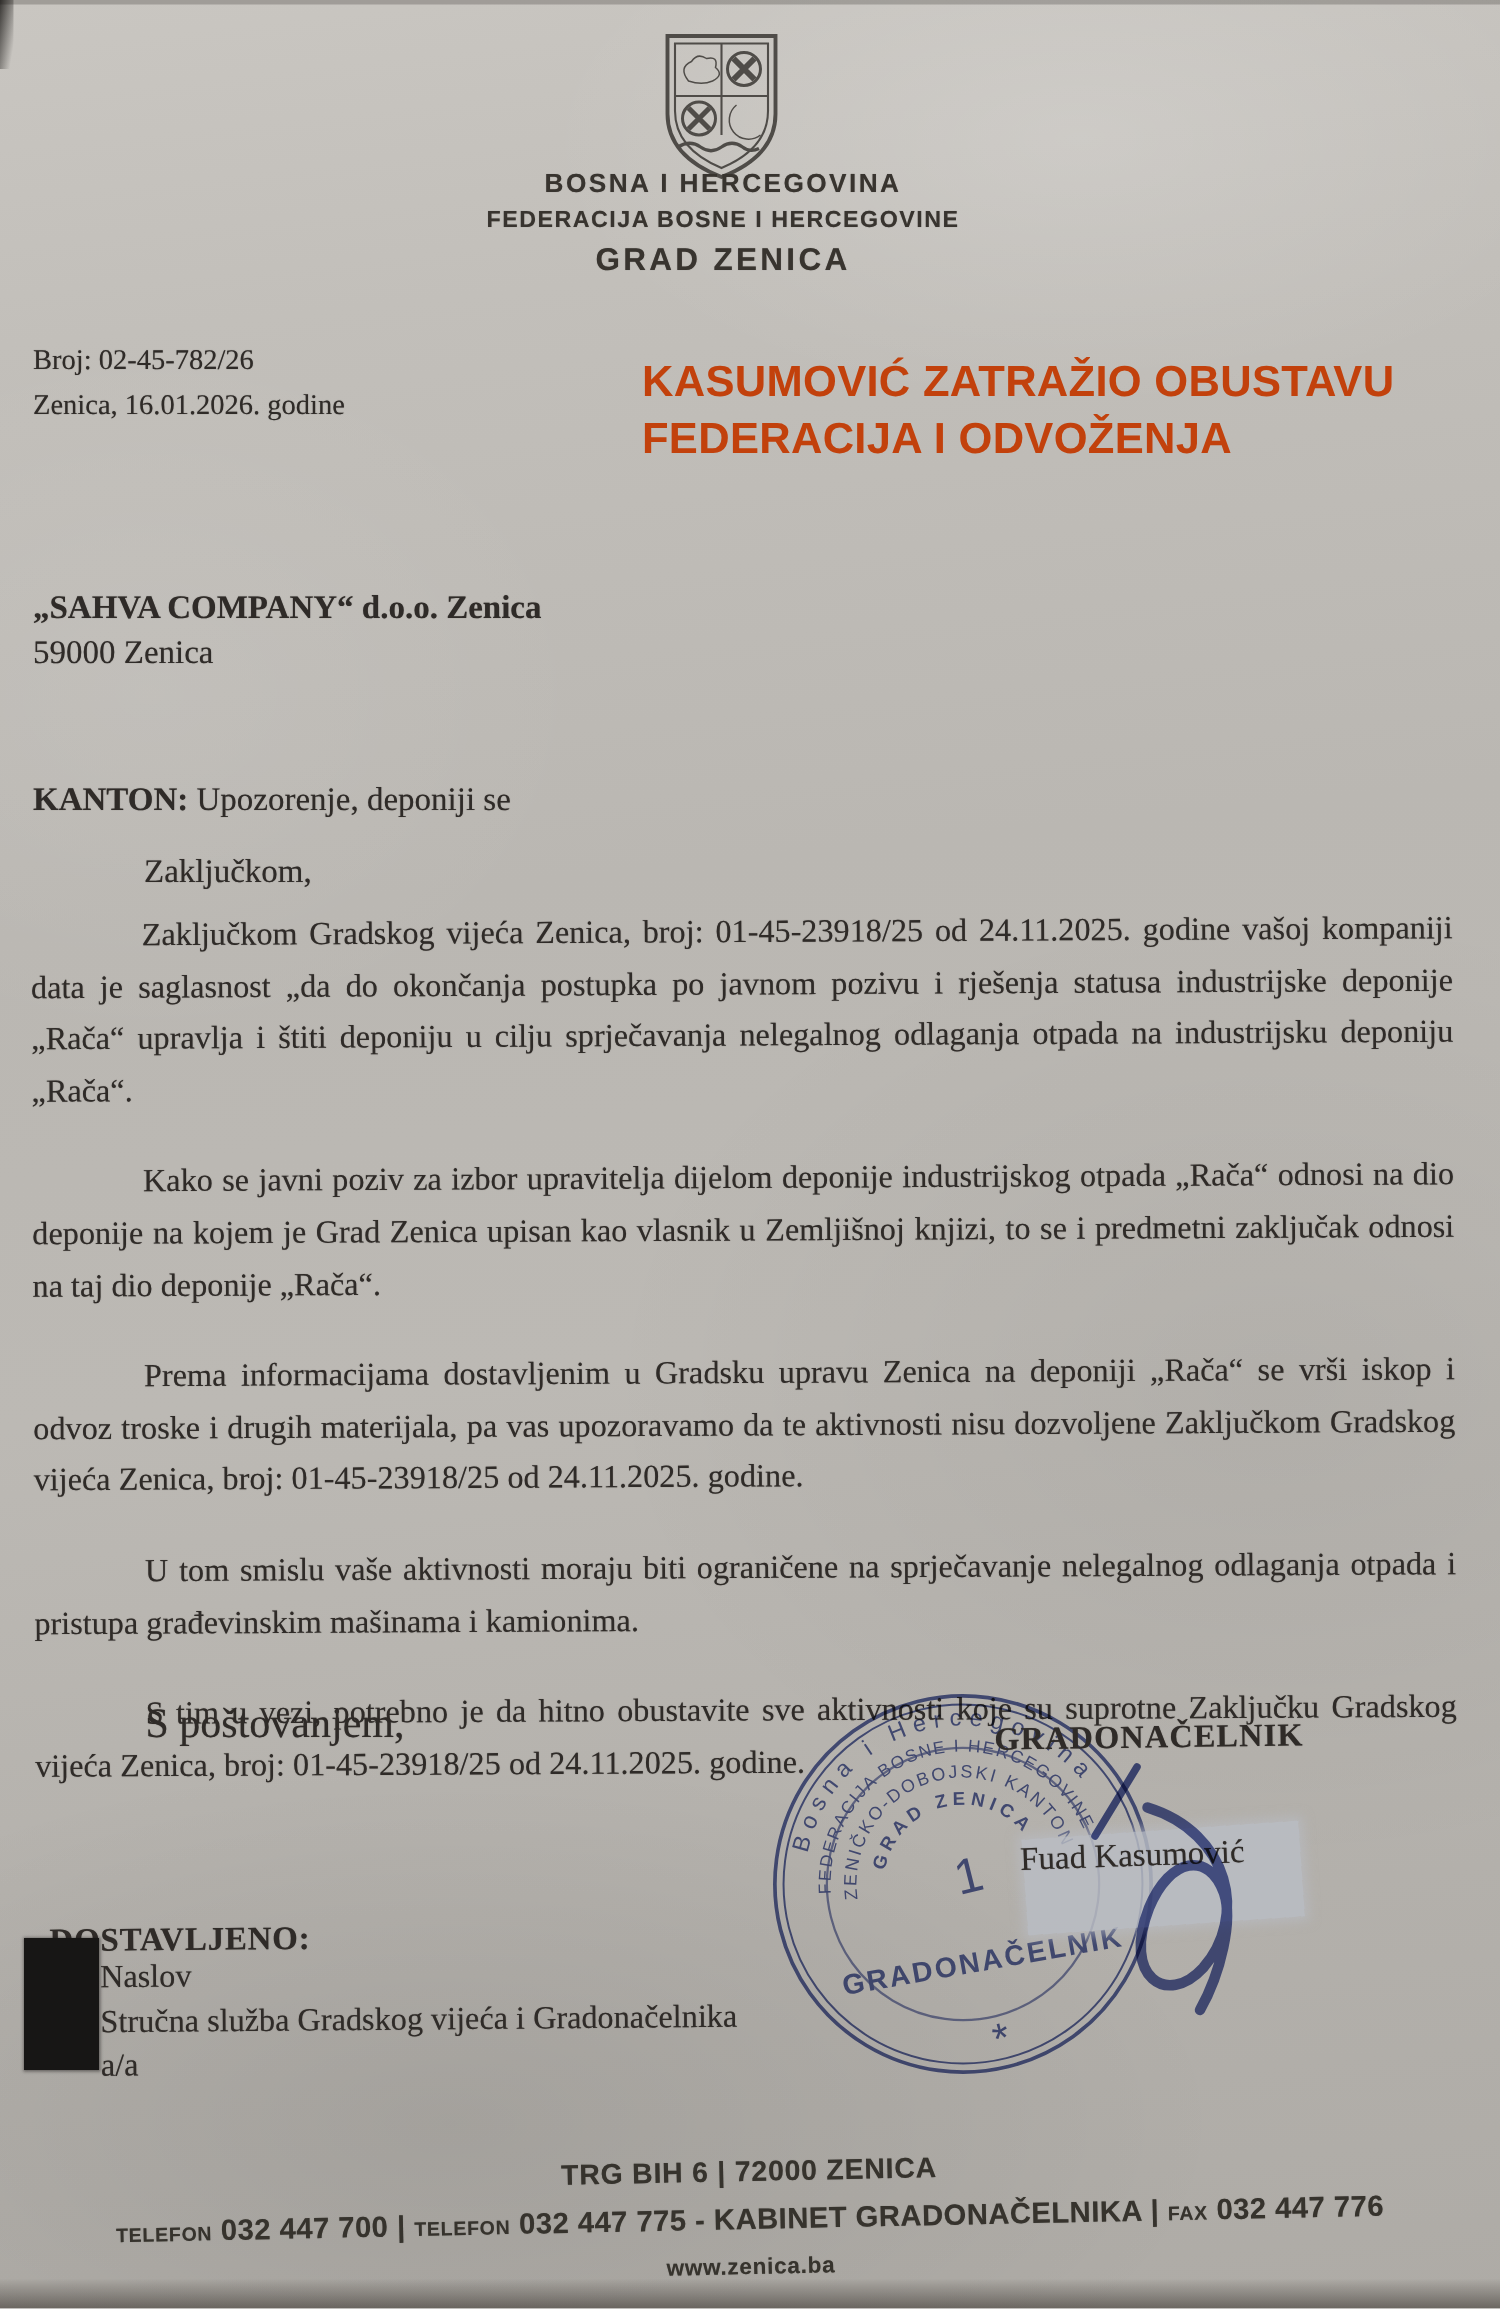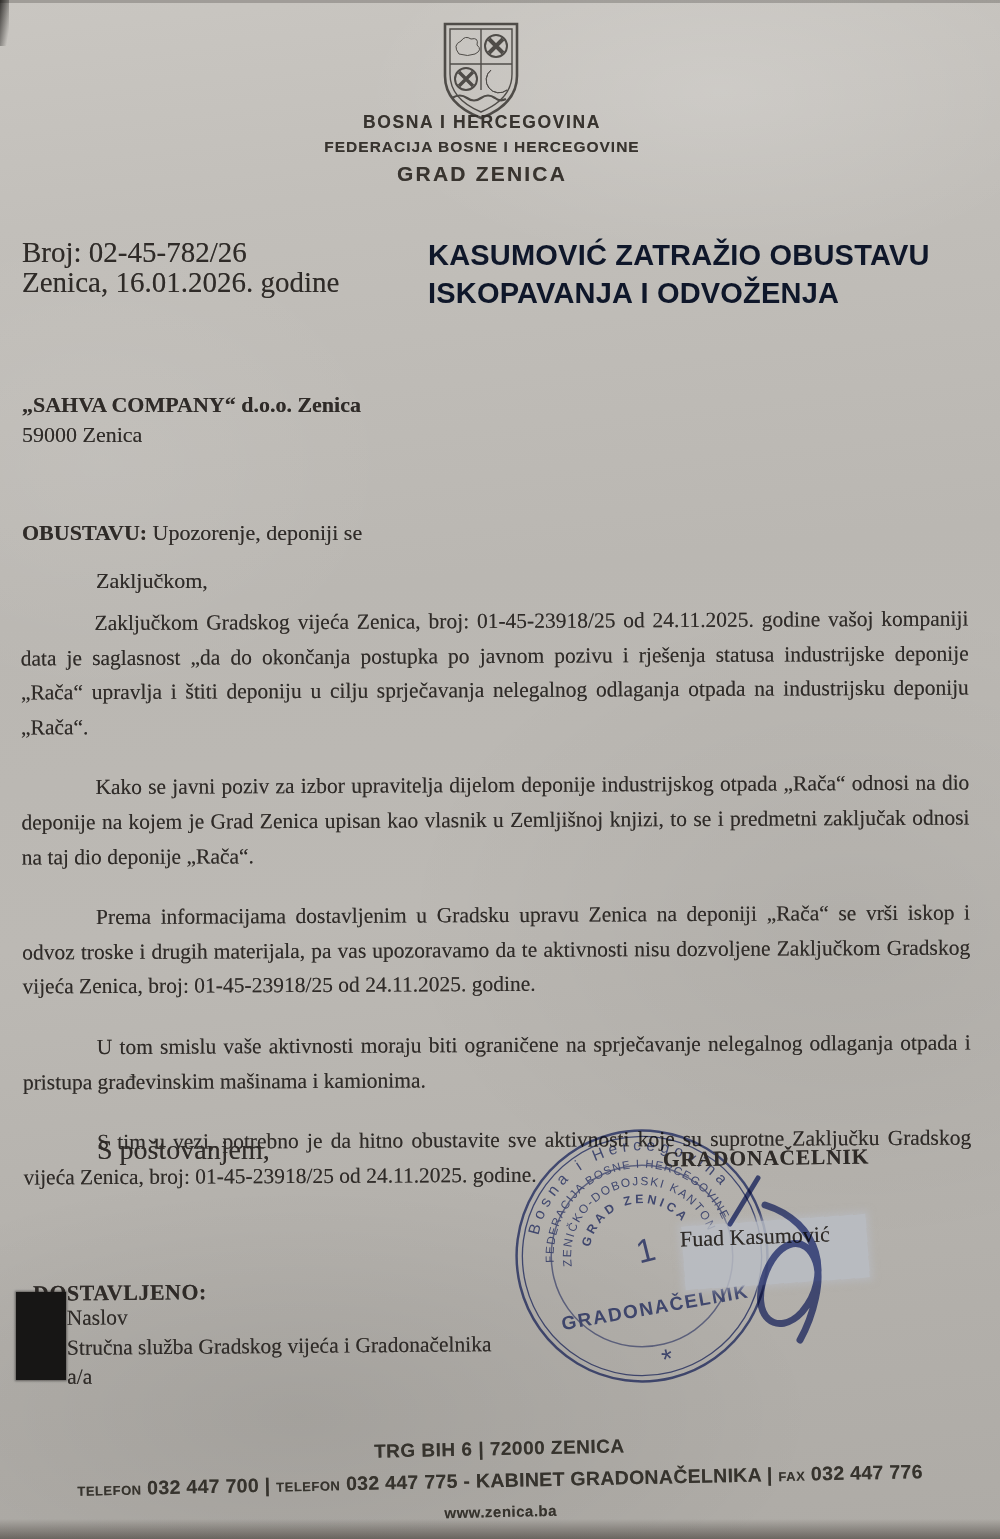--- a/index.html
+++ b/index.html
@@ -18,24 +18,24 @@
   .abs{position:absolute;}
   .doc-text{color:#2f2b28;text-shadow:0 0 .6px rgba(47,43,40,.55);}
   
   .crest{left:437px;top:18px;}
   .header-block{left:0;top:112px;width:1000px;text-align:center;transform:translateX(-18px);}
   .hdr-line{font-family:"Liberation Sans",sans-serif;font-weight:700;color:#38342f;text-shadow:0 0 .5px rgba(56,52,47,.5);}
   .hdr-country{font-size:17.5px;letter-spacing:1.6px;}
   .hdr-fed{font-size:15.5px;letter-spacing:1px;margin-top:5px;}
   .hdr-city{font-size:21px;letter-spacing:2.2px;margin-top:6px;}
   
-  .ref{left:22px;top:238px;font-size:29px;line-height:29.5px;}
+  .ref{left:22px;top:226px;font-size:19px;line-height:29.5px;}
   
   .headline{left:428px;top:236px;font-family:"Liberation Sans",sans-serif;
-    font-weight:700;font-size:29px;line-height:38px;color:#0f172a;letter-spacing:.2px;}
+    font-weight:700;font-size:29px;line-height:38px;color:#c2410c;letter-spacing:.2px;}
   
   .recipient{left:22px;top:362px;font-size:22px;line-height:29.5px;}
   .recipient .name{font-weight:700;margin-top:28px;}
   
   .subject{left:22px;top:520px;font-size:22px;}
   .subject .lbl{font-weight:700;}
   .salutation{left:96px;top:568px;font-size:22px;}
   
   .body{left:22px;top:604px;width:948px;transform:rotate(-.3deg);}
   .body p{margin:0 0 26px 0;font-size:21.5px;line-height:34.6px;
@@ -97,29 +97,29 @@
   <div class="hdr-line hdr-city">GRAD ZENICA</div>
 </div>
 
 <div class="abs ref doc-text">
   <div>Broj: 02-45-782/26</div>
   <div>Zenica, 16.01.2026. godine</div>
 </div>
 
 <div class="abs headline">
   <div>KASUMOVIĆ ZATRAŽIO OBUSTAVU</div>
-  <div>ISKOPAVANJA I ODVOŽENJA</div>
+  <div>FEDERACIJA I ODVOŽENJA</div>
 </div>
 
 <div class="abs recipient doc-text">
   <div class="name">„SAHVA COMPANY“ d.o.o. Zenica</div>
   <div>59000 Zenica</div>
 </div>
 
-<div class="abs subject doc-text"><span class="lbl">OBUSTAVU:</span><span> Upozorenje, deponiji se</span></div>
+<div class="abs subject doc-text"><span class="lbl">KANTON:</span><span> Upozorenje, deponiji se</span></div>
 
 <div class="abs salutation doc-text">Zaključkom,</div>
 
 <div class="abs body doc-text">
   <p>Zaključkom Gradskog vijeća Zenica, broj: 01-45-23918/25 od 24.11.2025. godine vašoj kompaniji data je saglasnost „da do okončanja postupka po javnom pozivu i rješenja statusa industrijske deponije „Rača“ upravlja i štiti deponiju u cilju sprječavanja nelegalnog odlaganja otpada na industrijsku deponiju „Rača“.</p>
   <p>Kako se javni poziv za izbor upravitelja dijelom deponije industrijskog otpada „Rača“ odnosi na dio deponije na kojem je Grad Zenica upisan kao vlasnik u Zemljišnoj knjizi, to se i predmetni zaključak odnosi na taj dio deponije „Rača“.</p>
   <p>Prema informacijama dostavljenim u Gradsku upravu Zenica na deponiji „Rača“ se vrši iskop i odvoz troske i drugih materijala, pa vas upozoravamo da te aktivnosti nisu dozvoljene Zaključkom Gradskog vijeća Zenica, broj: 01-45-23918/25 od 24.11.2025. godine.</p>
   <p>U tom smislu vaše aktivnosti moraju biti ograničene na sprječavanje nelegalnog odlaganja otpada i pristupa građevinskim mašinama i kamionima.</p>
   <p>S tim u vezi, potrebno je da hitno obustavite sve aktivnosti koje su suprotne Zaključku Gradskog vijeća Zenica, broj: 01-45-23918/25 od 24.11.2025. godine.</p>
 </div>

